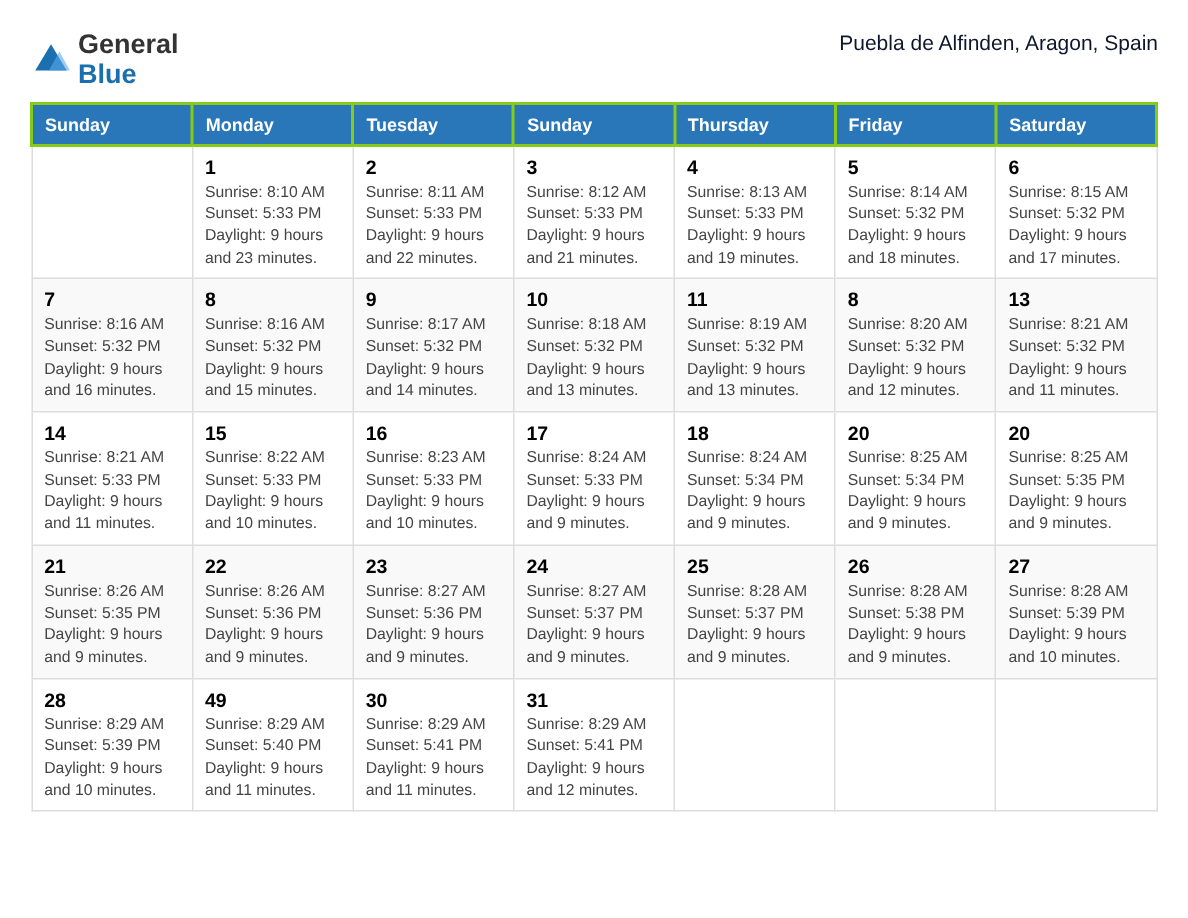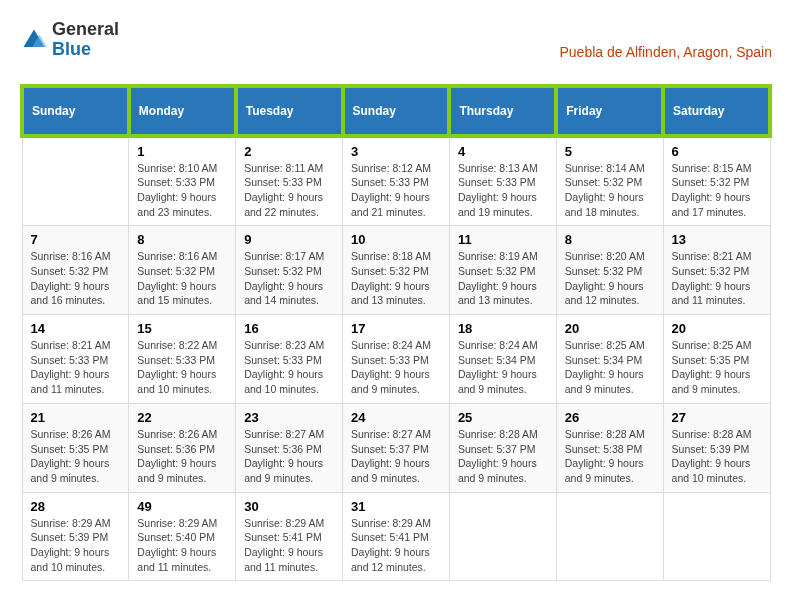--- a/index.html
+++ b/index.html
@@ -6,22 +6,22 @@
     body {
       font-family: Arial, sans-serif;
       background: #fff;
       width: 792px;
       min-height: 612px;
       padding: 20px;
     }
     .header-area {
       display: flex;
       justify-content: space-between;
-      align-items: flex-end;
-      margin-bottom: 24px;
+      align-items: flex-start;
+      margin-bottom: 8px;
       gap: 32px;
     }
     .logo {
       display: flex;
       align-items: center;
     }
     .logo-text {
       display: flex;
       flex-direction: column;
       font-size: 18px;
@@ -38,35 +38,35 @@
     .title-area {
       text-align: right;
     }
     .month-title {
       font-size: 32px;
       font-weight: bold;
       color: #333;
     }
     .subtitle {
       font-size: 14px;
-      color: #c2410c;
+      color: #0f172a;
     }
     .calendar {
       width: 100%;
       border-collapse: collapse;
       font-size: 11px;
     }
     .calendar th {
       background-color: #2977b8;
       color: #fff;
       text-align: left;
-      padding: 16px 8px;
+      padding: 6px 8px;
       font-size: 12px;
       font-weight: bold;
-      border: 4px solid #84cc16;
+      border: 2px solid #84cc16;
     }
     .calendar td {
       vertical-align: top;
       padding: 6px 8px;
       border: 1px solid #ddd;
       width: calc(100%/7);
       min-height: 80px;
     }
     .day-number {
       font-weight: bold;

